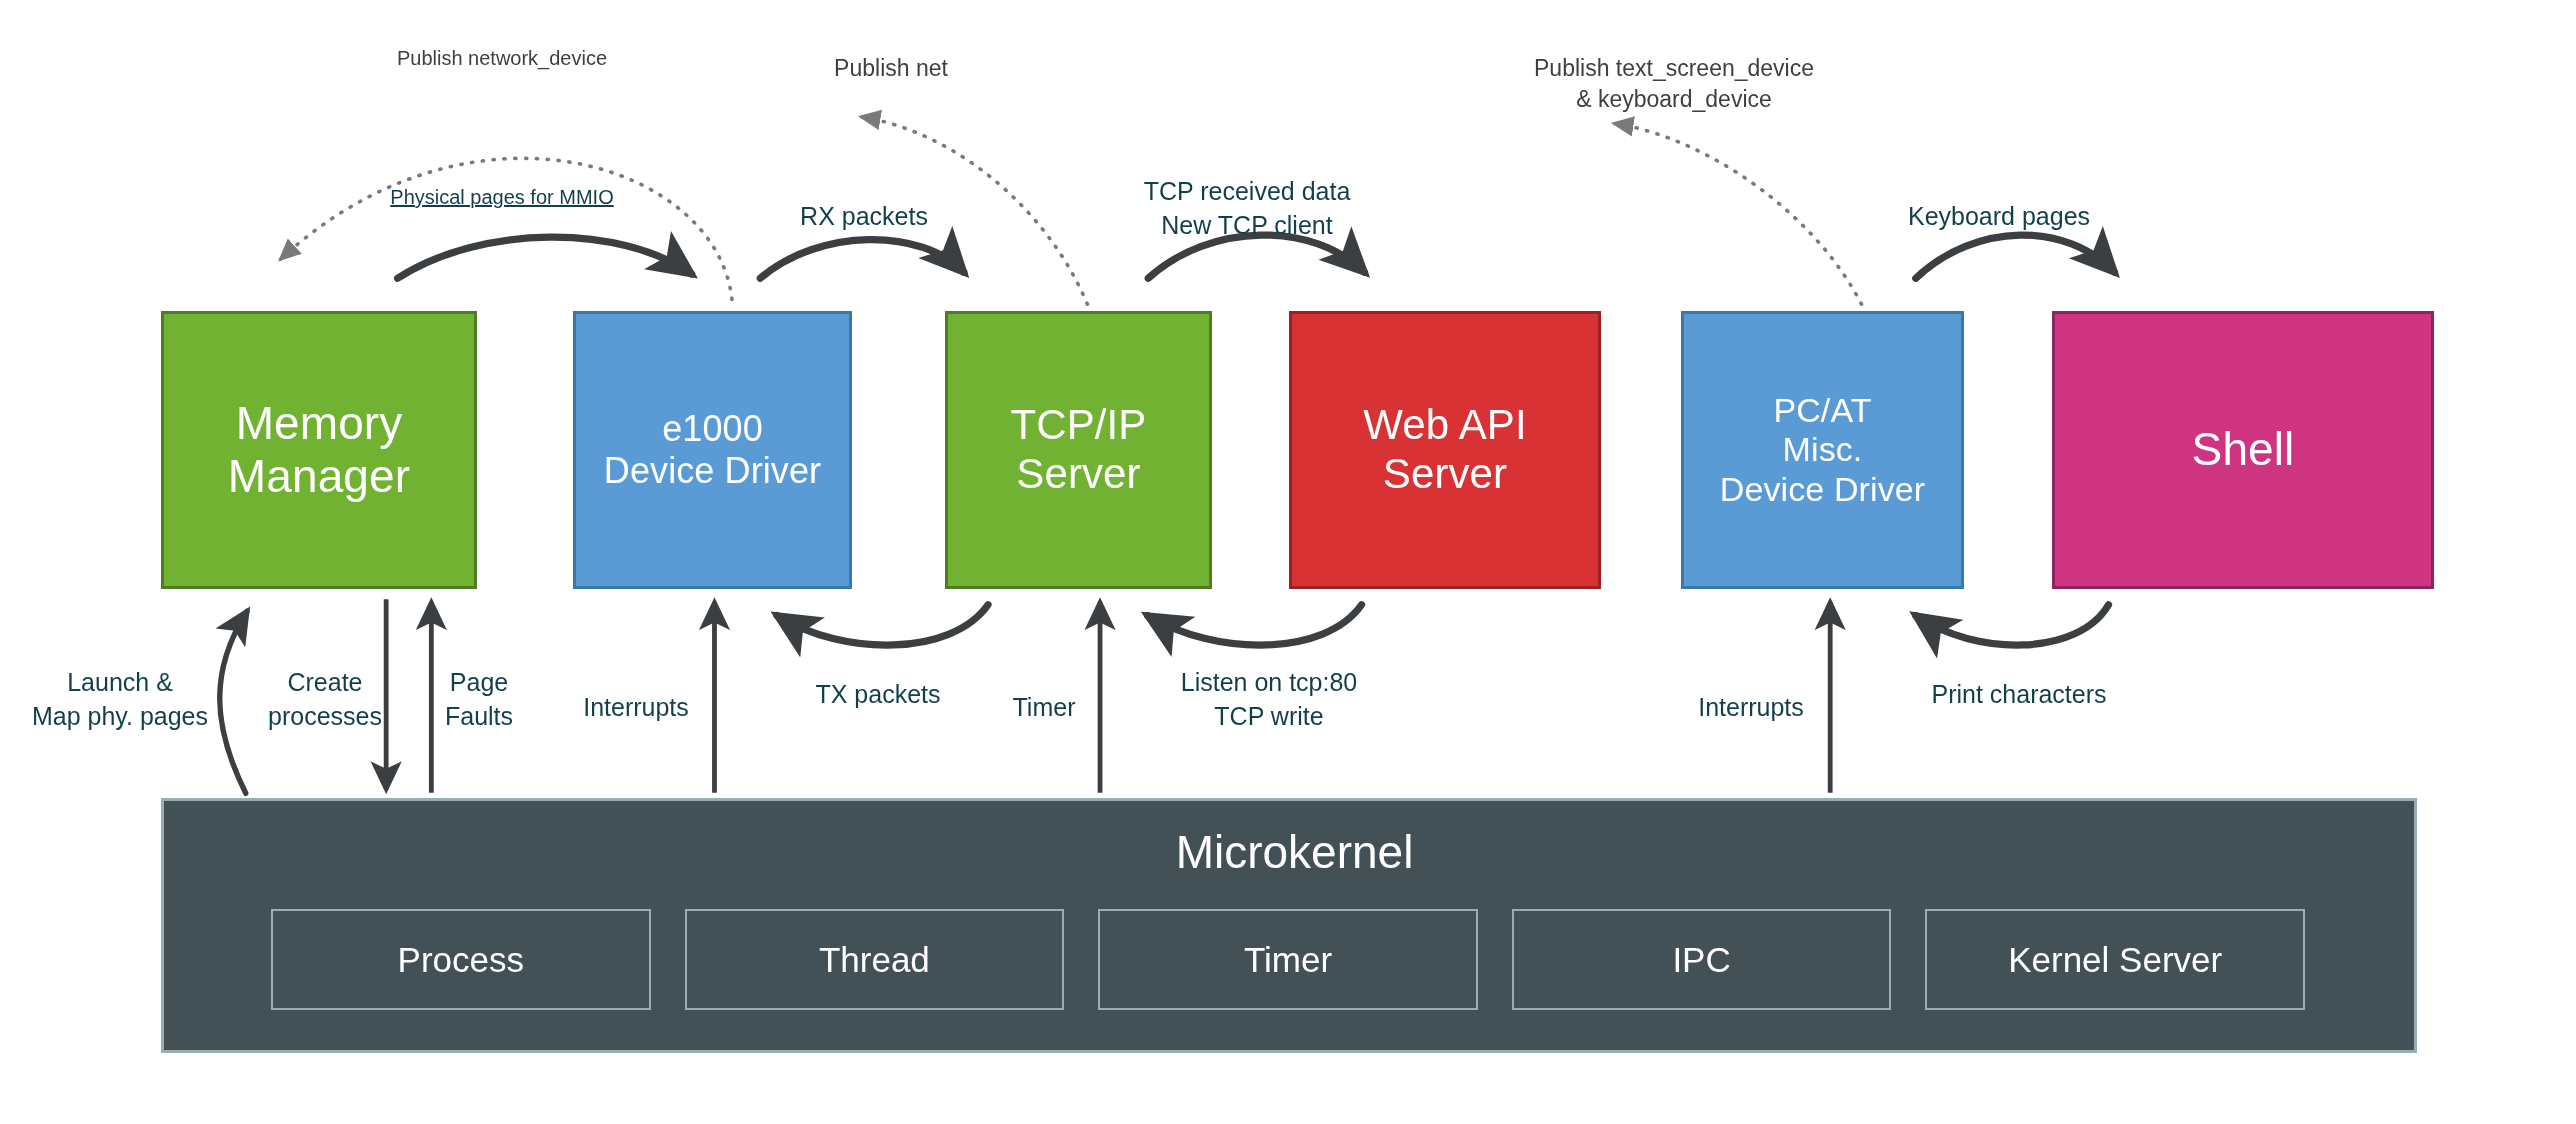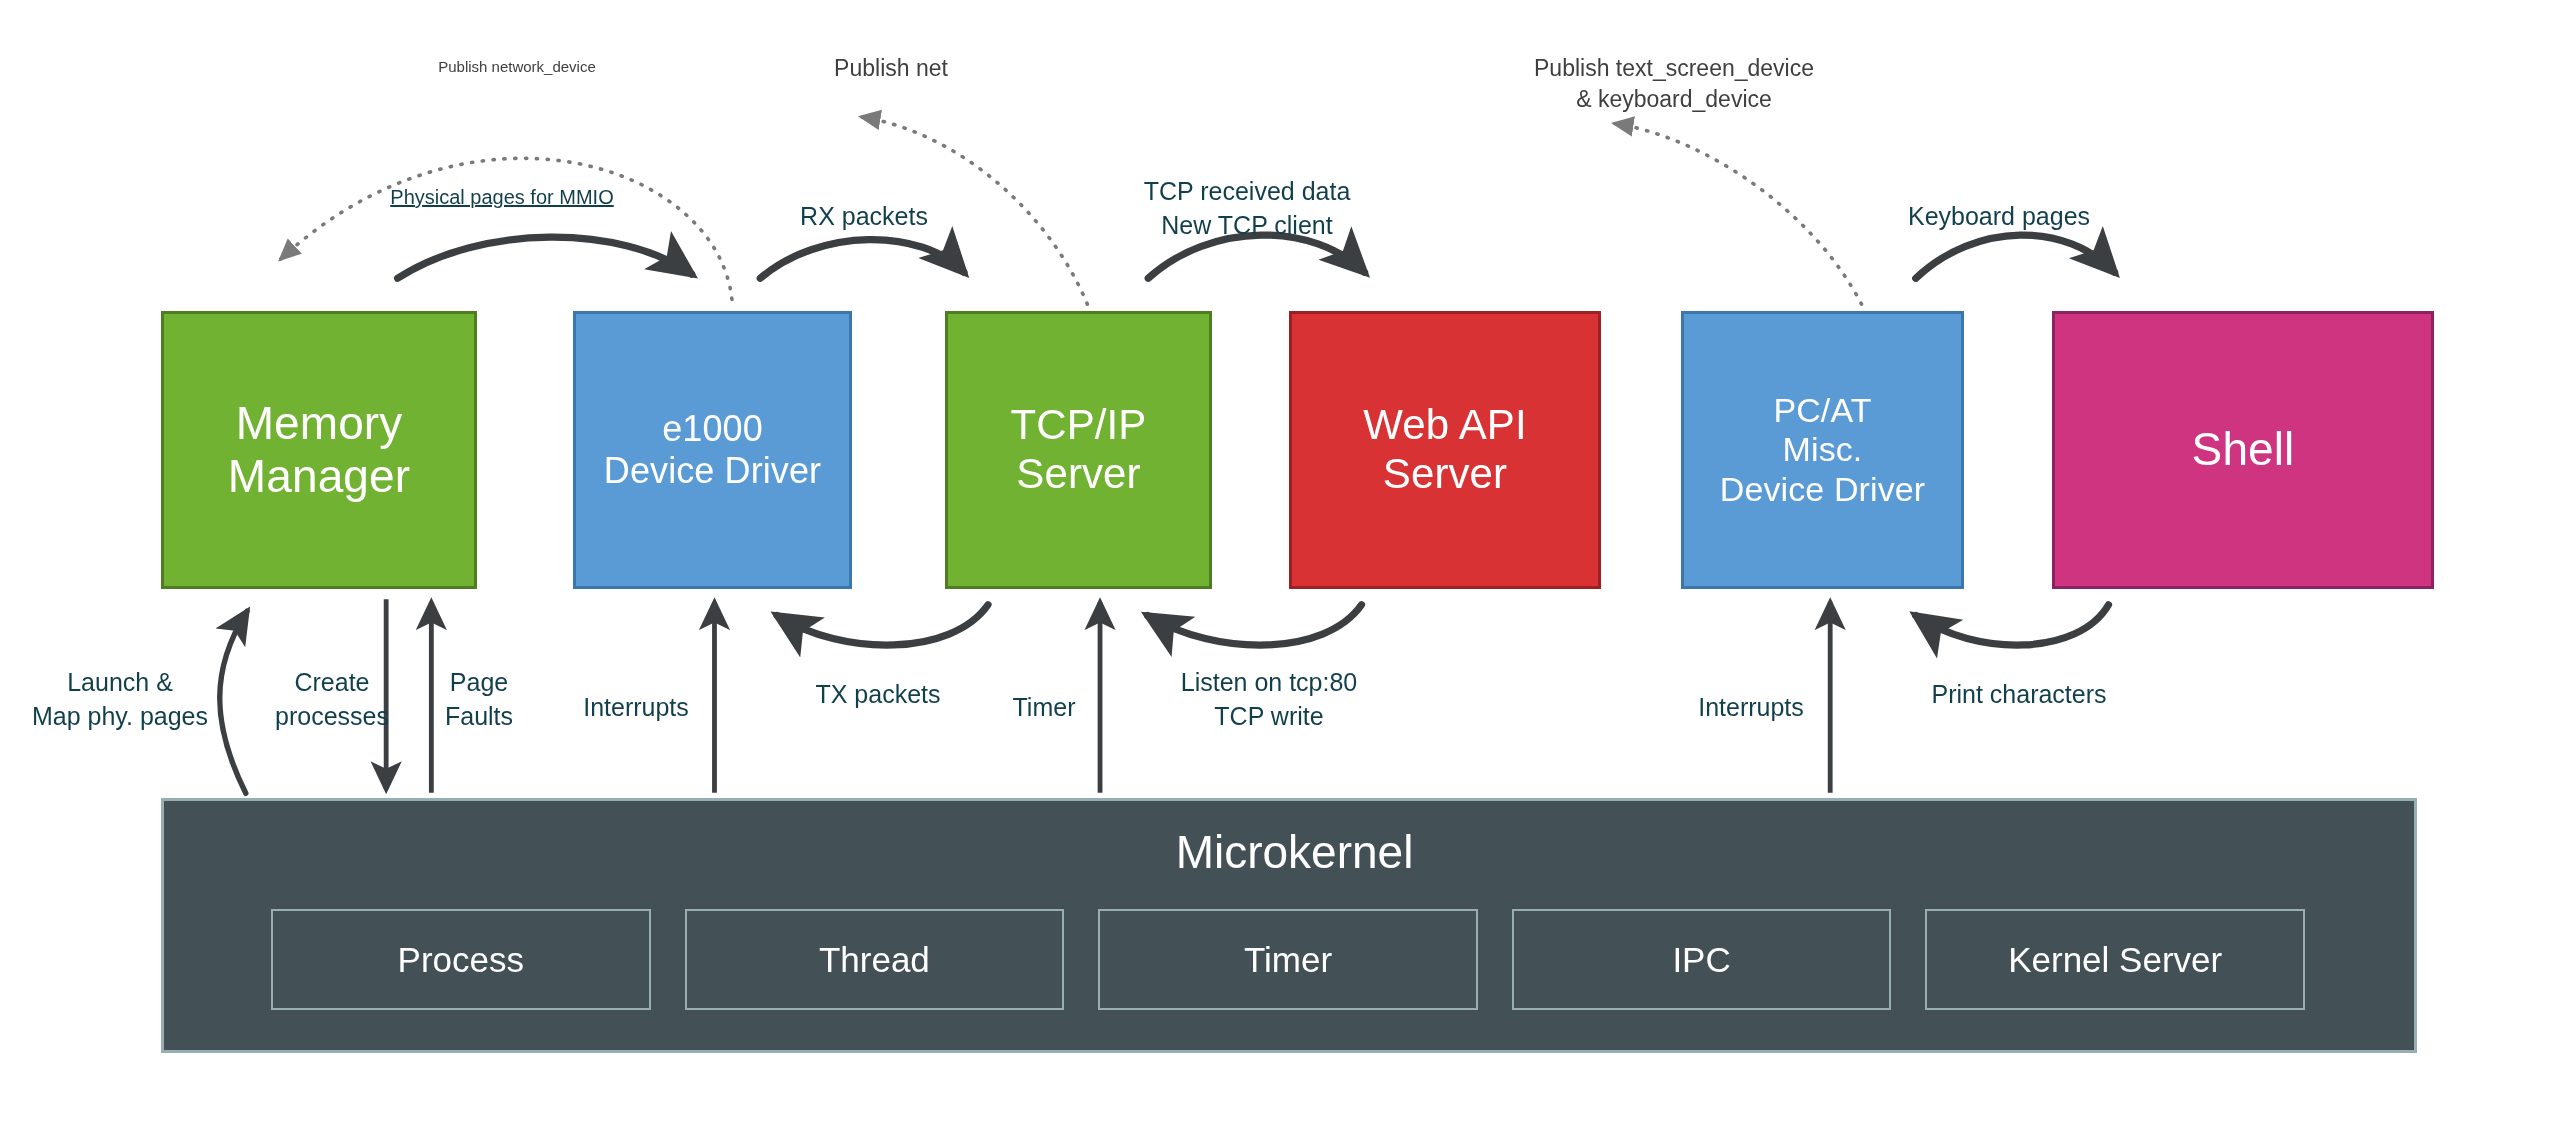--- a/index.html
+++ b/index.html
@@ -181,32 +181,32 @@
       </div>
       <div class="kernel-subbox" style="border: 2.4px solid rgb(151, 174, 181); font-size: 35px; flex: 1 1 0px; margin: 0px 17px;">
         <span>IPC</span>
       </div>
       <div class="kernel-subbox" style="border: 2.4px solid rgb(151, 174, 181); font-size: 35px; flex: 1 1 0px; margin: 0px 17px;">
         <span>Kernel Server</span>
       </div>
     </div>
   </div>
 
-  <div class="arrow-label lbl-dotted" id="al-0" style="left: 502px; top: 57px; font-size: 15px; margin-left: 15px;">Publish network_device</div>
+  <div class="arrow-label lbl-dotted" id="al-0" style="left: 502px; top: 45px; font-size: 20px;">Publish network_device</div>
   <div class="arrow-label lbl-dotted" id="al-1" style="left: 891px; top: 53px; font-size: 23px;">Publish net</div>
   <div class="arrow-label lbl-dotted" id="al-2" style="left: 1674px; top: 53px; font-size: 23px;">Publish text_screen_device
 &amp; keyboard_device</div>
   <div class="arrow-label lbl-solid" id="al-3" style="left: 502px; top: 184px; font-size: 20px; text-decoration: underline;">Physical pages for MMIO</div>
   <div class="arrow-label lbl-solid" id="al-4" style="left: 864px; top: 200px; font-size: 25px;">RX packets</div>
   <div class="arrow-label lbl-solid" id="al-5" style="left: 1247px; top: 175px; font-size: 25px;">TCP received data
 New TCP client</div>
   <div class="arrow-label lbl-solid" id="al-6" style="left: 1999px; top: 200px; font-size: 25px;">Keyboard pages</div>
   <div class="arrow-label lbl-solid" id="al-7" style="left: 120px; top: 666px; font-size: 25px;">Launch &amp;
 Map phy. pages</div>
-  <div class="arrow-label lbl-solid" id="al-8" style="left: 332px; top: 666px; font-size: 25px;">Create
+  <div class="arrow-label lbl-solid" id="al-8" style="left: 325px; top: 666px; font-size: 25px;">Create
 processes</div>
   <div class="arrow-label lbl-solid" id="al-9" style="left: 479px; top: 666px; font-size: 25px;">Page
 Faults</div>
   <div class="arrow-label lbl-solid" id="al-10" style="left: 636px; top: 691px; font-size: 25px;">Interrupts</div>
   <div class="arrow-label lbl-solid" id="al-11" style="left: 878px; top: 678px; font-size: 25px;">TX packets</div>
   <div class="arrow-label lbl-solid" id="al-12" style="left: 1044px; top: 691px; font-size: 25px;">Timer</div>
   <div class="arrow-label lbl-solid" id="al-13" style="left: 1269px; top: 666px; font-size: 25px;">Listen on tcp:80
 TCP write</div>
   <div class="arrow-label lbl-solid" id="al-14" style="left: 1751px; top: 691px; font-size: 25px;">Interrupts</div>
   <div class="arrow-label lbl-solid" id="al-15" style="left: 2019px; top: 678px; font-size: 25px;">Print characters</div>

